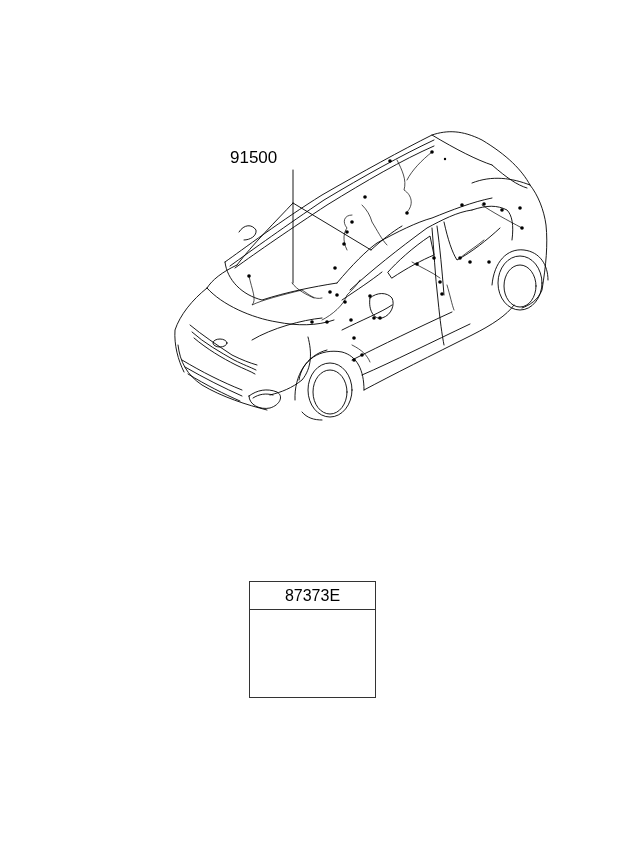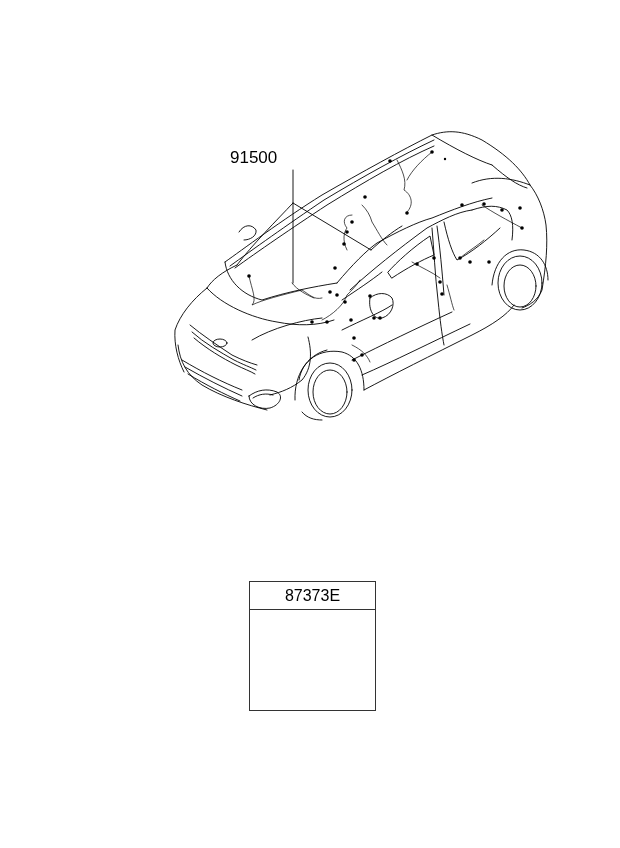--- a/index.html
+++ b/index.html
@@ -2,21 +2,21 @@
 <html><head>
 <meta charset="utf-8">
 <style>
   html, body { margin:0; padding:0; background:#ffffff; }
   body { width:620px; height:848px; position:relative; overflow:hidden; font-family:"Liberation Sans", sans-serif; }
   .diagram { position:absolute; left:8px; top:0; width:620px; height:848px;padding-left:44px; }
   .callout-label {
     position:absolute; font-size:17px; color:#000; letter-spacing:0px;
   }
   .part-box {
-    position:absolute; left:241px; top:581px; width:127px; height:130px;
+    position:absolute; left:241px; top:581px; width:127px; height:117px;
     border:1px solid #333; box-sizing:border-box; background:#fff;
   }
   .part-box-header {
     height:28px; border-bottom:1px solid #333; box-sizing:border-box;
     display:flex; align-items:center; justify-content:center;
     font-size:16px; color:#000;
   }
   .part-box-body { position:relative; height:100px; }
 </style>
 </head>

